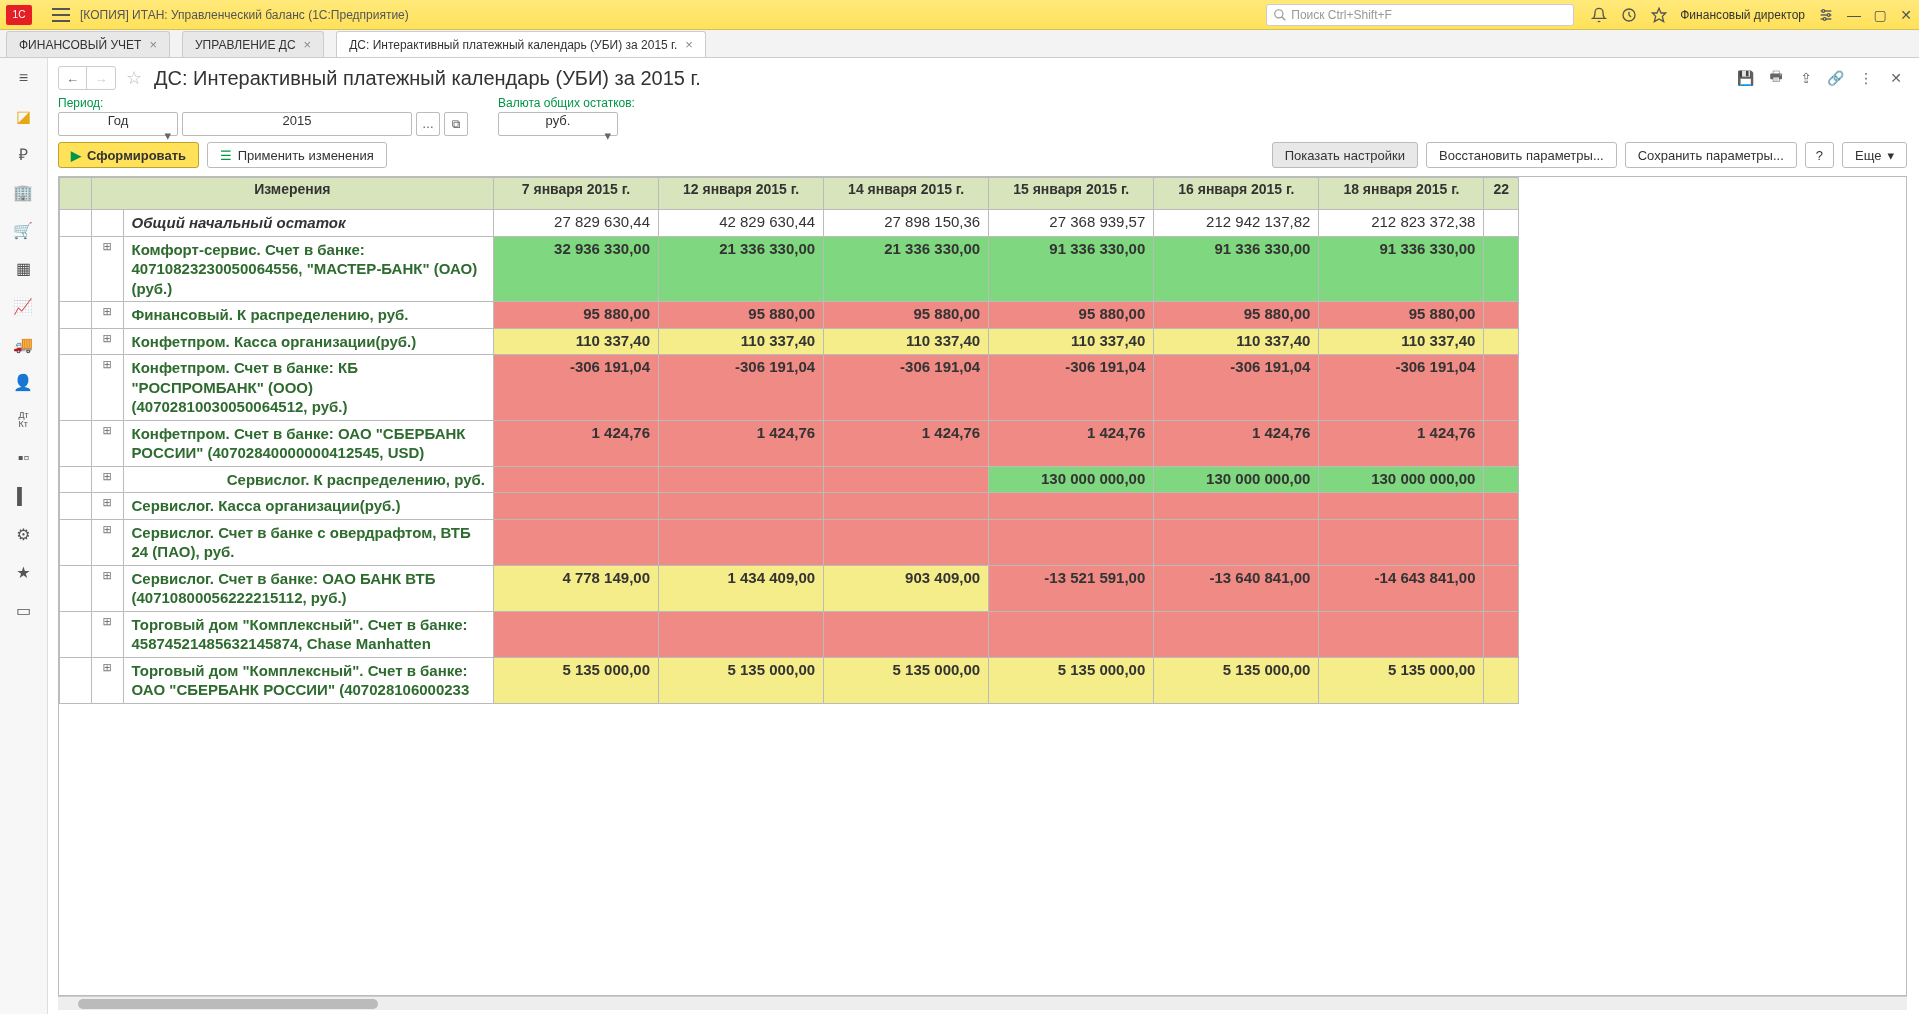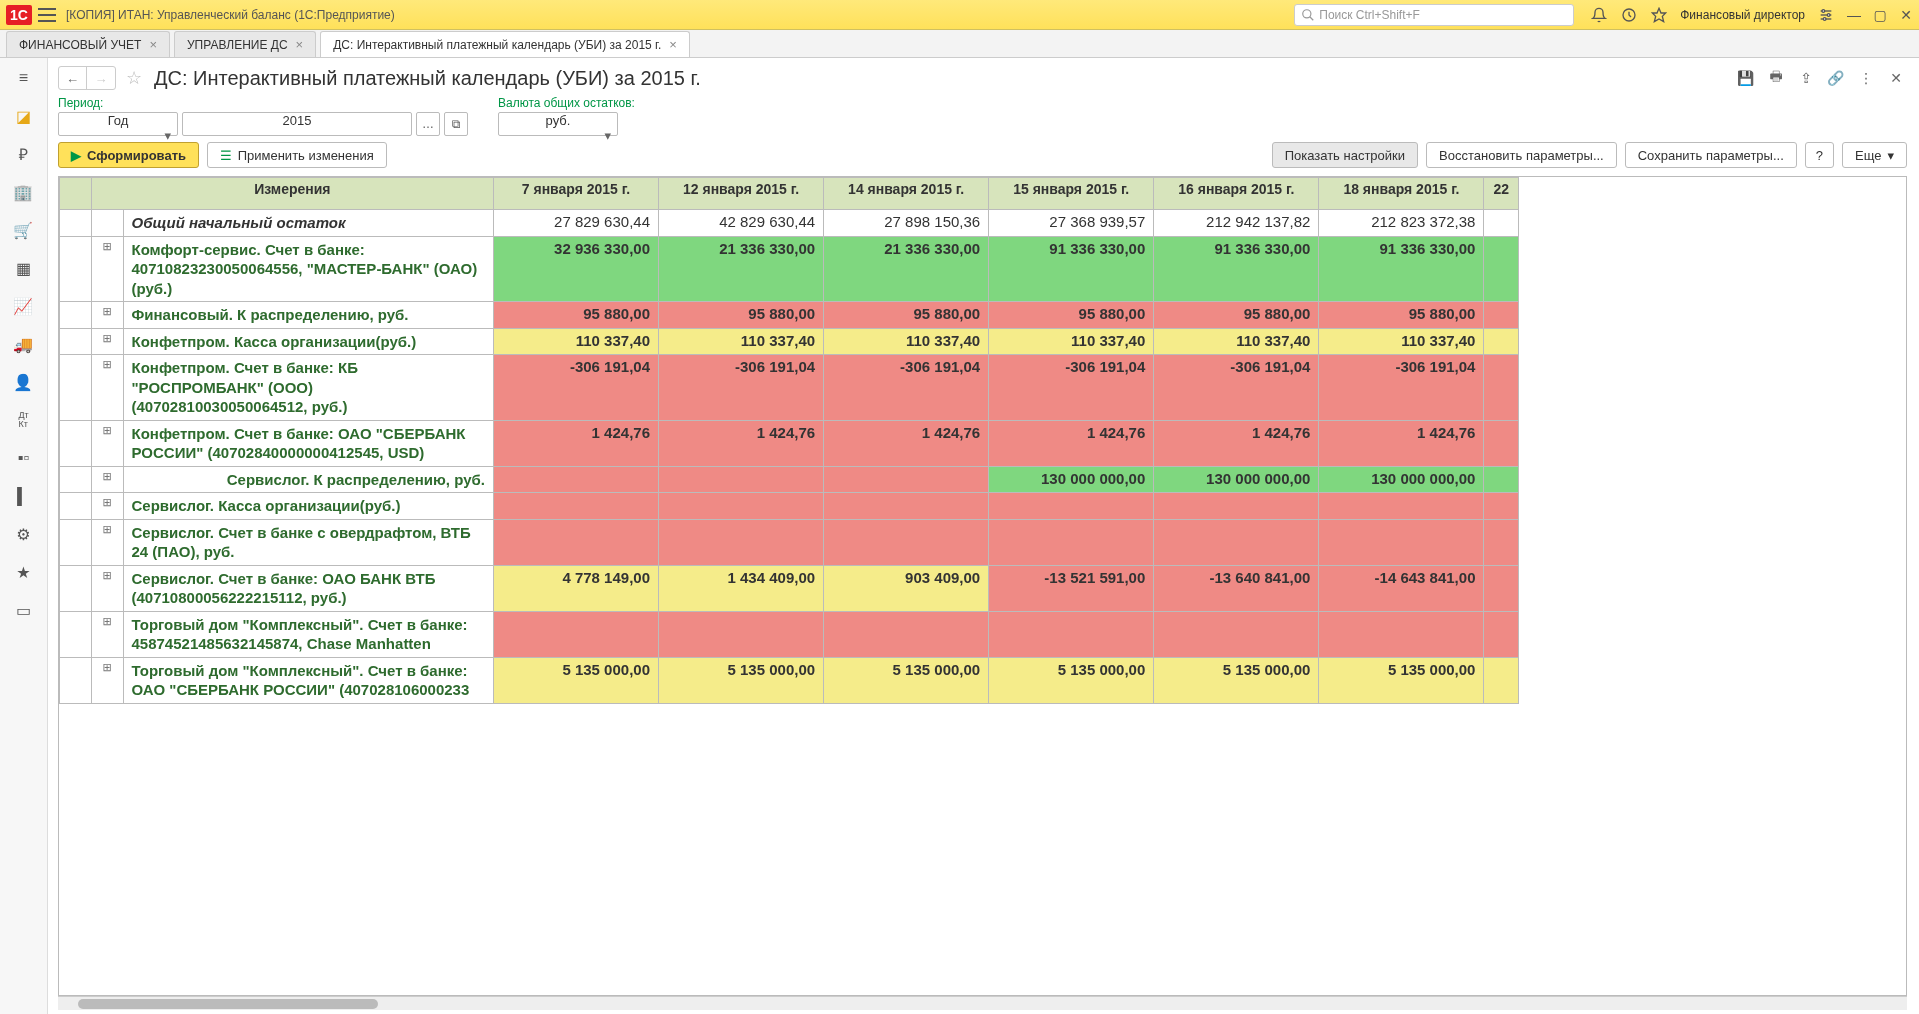--- a/index.html
+++ b/index.html
@@ -1,34 +1,34 @@
 <!DOCTYPE html>
 <html><head>
 <meta charset="utf-8">
 <style>
 * { box-sizing: border-box; margin: 0; padding: 0; }
 body { font-family: Arial, sans-serif; font-size: 13px; background: #fff; color: #333; overflow: hidden; }
 
 
 .titlebar { height: 30px; background: linear-gradient(#ffe97a,#ffe15a); display: flex; align-items: center; padding: 0 6px; border-bottom: 1px solid #d0c060; }
-.titlebar .logo { width: 26px; height: 20px; background: #e61e25; color: #fff; font-weight: bold; font-size: 14px; display: flex; align-items: center; justify-content: center; border-radius: 2px; margin-right: 6px; }
+.titlebar .logo { width: 26px; height: 20px; background: #e61e25; color: #fff; font-weight: normal; font-size: 10px; display: flex; align-items: center; justify-content: center; border-radius: 2px; margin-right: 20px; }
 .titlebar .hamburger { width: 18px; height: 14px; margin-right: 10px; display: flex; flex-direction: column; justify-content: space-between; cursor: pointer; }
 .titlebar .hamburger span { height: 2px; background: #555; }
 .titlebar .title { color: #555; font-size: 12px; flex: 0 0 auto; }
 .titlebar .spacer { flex: 1; }
-.titlebar .search { width: 280px; height: 22px; border: 1px solid #ccc; background: #fff; display: flex; align-items: center; padding: 0 6px; color: #999; font-size: 12px; border-radius: 3px; }
+.titlebar .search { width: 308px; height: 22px; border: 1px solid #ccc; background: #fff; display: flex; align-items: center; padding: 0 6px; color: #999; font-size: 12px; border-radius: 3px; }
 .titlebar .search svg { margin-right: 4px; }
 .titlebar .right-icons { display: flex; align-items: center; gap: 12px; margin-left: 16px; }
 .titlebar .right-icons .ico { width: 18px; height: 18px; display: flex; align-items: center; justify-content: center; color: #555; cursor: pointer; }
 .titlebar .user { color: #333; font-size: 12px; cursor: pointer; }
 .titlebar .winbtn { width: 14px; height: 14px; color: #555; cursor: pointer; font-size: 14px; line-height: 14px; text-align: center; }
 
 
 .tabbar { height: 28px; background: #f3f3f3; border-bottom: 1px solid #ccc; display: flex; align-items: flex-end; padding-left: 6px; }
-.tab { height: 26px; padding: 0 12px; display: flex; align-items: center; border: 1px solid #ccc; border-bottom: none; background: #e8e8e8; margin-right: 4px; font-size: 12px; border-radius: 3px 3px 0 0; cursor: pointer; }
+.tab { height: 26px; padding: 0 12px; display: flex; align-items: center; border: 1px solid #ccc; border-bottom: none; background: #e8e8e8; margin-right: 12px; font-size: 12px; border-radius: 3px 3px 0 0; cursor: pointer; }
 .tab.active { background: #fff; }
 .tab .close { margin-left: 8px; color: #888; font-size: 13px; }
 
 
 .main { display: flex; height: calc(100vh - 58px); }
 .sidebar { width: 48px; background: #f7f7f7; border-right: 1px solid #ddd; display: flex; flex-direction: column; align-items: center; padding-top: 8px; gap: 14px; }
 .sidebar .sico { width: 24px; height: 24px; display: flex; align-items: center; justify-content: center; color: #555; cursor: pointer; font-size: 16px; }
 .content { flex: 1; display: flex; flex-direction: column; padding: 8px 12px 4px 10px; overflow: hidden; }
 
 

